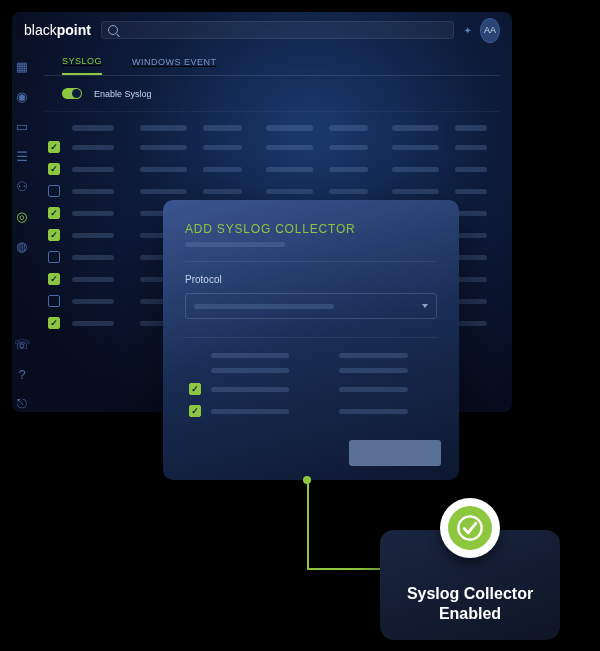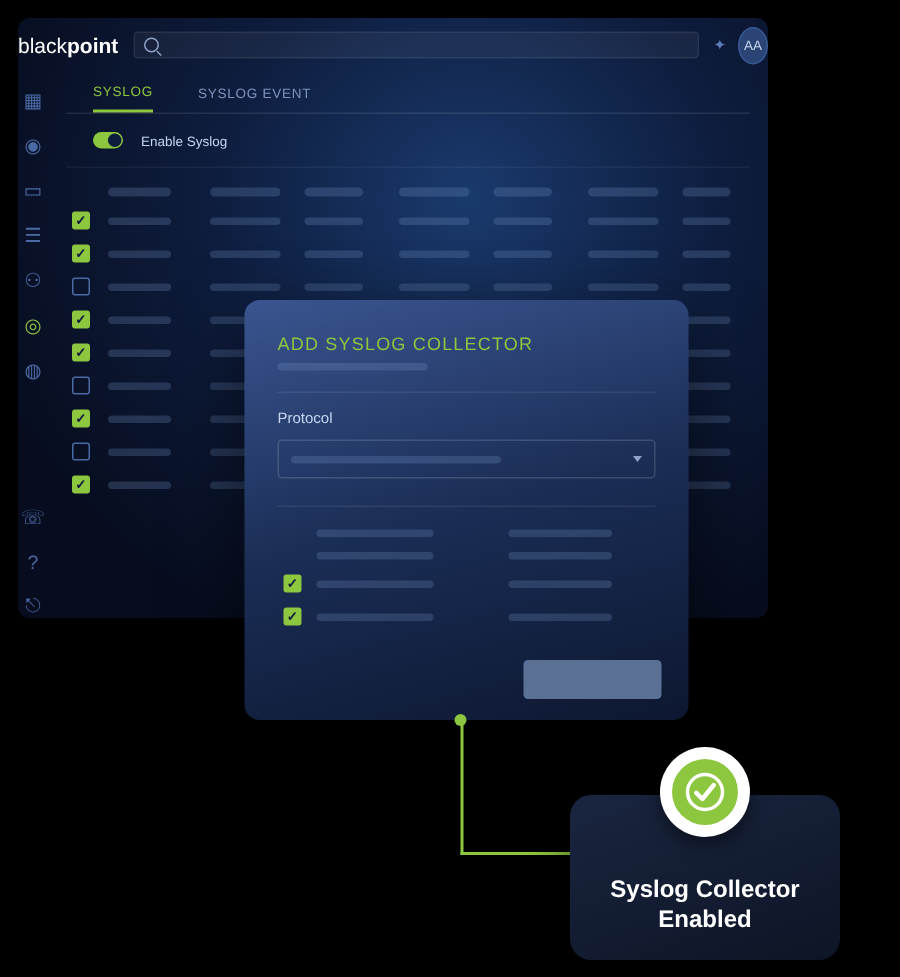--- a/index.html
+++ b/index.html
@@ -10,21 +10,21 @@
     position: relative;
     overflow: hidden;
   }
   .app {
     position: absolute; top: 12px; left: 12px; width: 500px; height: 400px;
     background: radial-gradient(ellipse at 60% 30%, #1a3a6d 0%, #0e1d3e 40%, #070d1f 80%);
     border-radius: 8px;
     overflow: hidden;
   }
   .topbar {
-    height: 36px; display: flex; align-items: center; padding: 0 0;
+    height: 36px; display: flex; align-items: center; padding: 0 12px;
     gap: 10px;
   }
   .brand { color: #fff; font-size: 14px; font-weight: 300; }
   .brand b { font-weight: 600; }
   .searchbar {
     flex: 1; height: 18px; background: rgba(255,255,255,0.05);
     border: 1px solid rgba(255,255,255,0.08); border-radius: 3px;
     display: flex; align-items: center; padding: 0 6px;
   }
   .search-icon { width: 10px; height: 10px; border: 1.2px solid #8fa3c9; border-radius: 50%; position: relative; }
@@ -44,21 +44,21 @@
   }
   .nav-icon {
     width: 16px; height: 16px; display: flex; align-items: center; justify-content: center;
     color: #4a6aa5; font-size: 13px; cursor: pointer;
   }
   .nav-icon.active { color: #8dc63f; }
   .nav-spacer { flex: 1; }
   .main { flex: 1; padding: 0 12px; }
   .tabs {
     display: flex; gap: 30px; border-bottom: 1px solid rgba(255,255,255,0.1);
-    height: 28px; padding-left: 18px;
+    height: 28px; padding-left: 18px; text-decoration: underline;
   }
   .tab {
     font-size: 9px; letter-spacing: 0.5px; color: #7d93bd; cursor: pointer;
     height: 100%; display: flex; align-items: center;
   }
   .tab.active { color: #8dc63f; border-bottom: 2px solid #8dc63f; }
   .enable-row {
     display: flex; align-items: center; gap: 12px;
     padding: 12px 0 12px 18px; border-bottom: 1px solid rgba(255,255,255,0.05);
   }
@@ -200,21 +200,21 @@
       <span class="nav-icon">◍</span>
       <div class="nav-spacer"></div>
       <span class="nav-icon">☏</span>
       <span class="nav-icon">?</span>
       <span class="nav-icon">⎋</span>
     </div>
 
     <div class="main">
       <div class="tabs">
         <div class="tab active">SYSLOG</div>
-        <div class="tab">SYSLOG EVENT</div>
+        <div class="tab">WINDOWS EVENT</div>
       </div>
 
       <div class="enable-row">
         <span class="toggle"></span>
         <span class="enable-label">Enable Syslog</span>
       </div>
 
       <div class="table">
         <div class="thead">
           <span></span>

